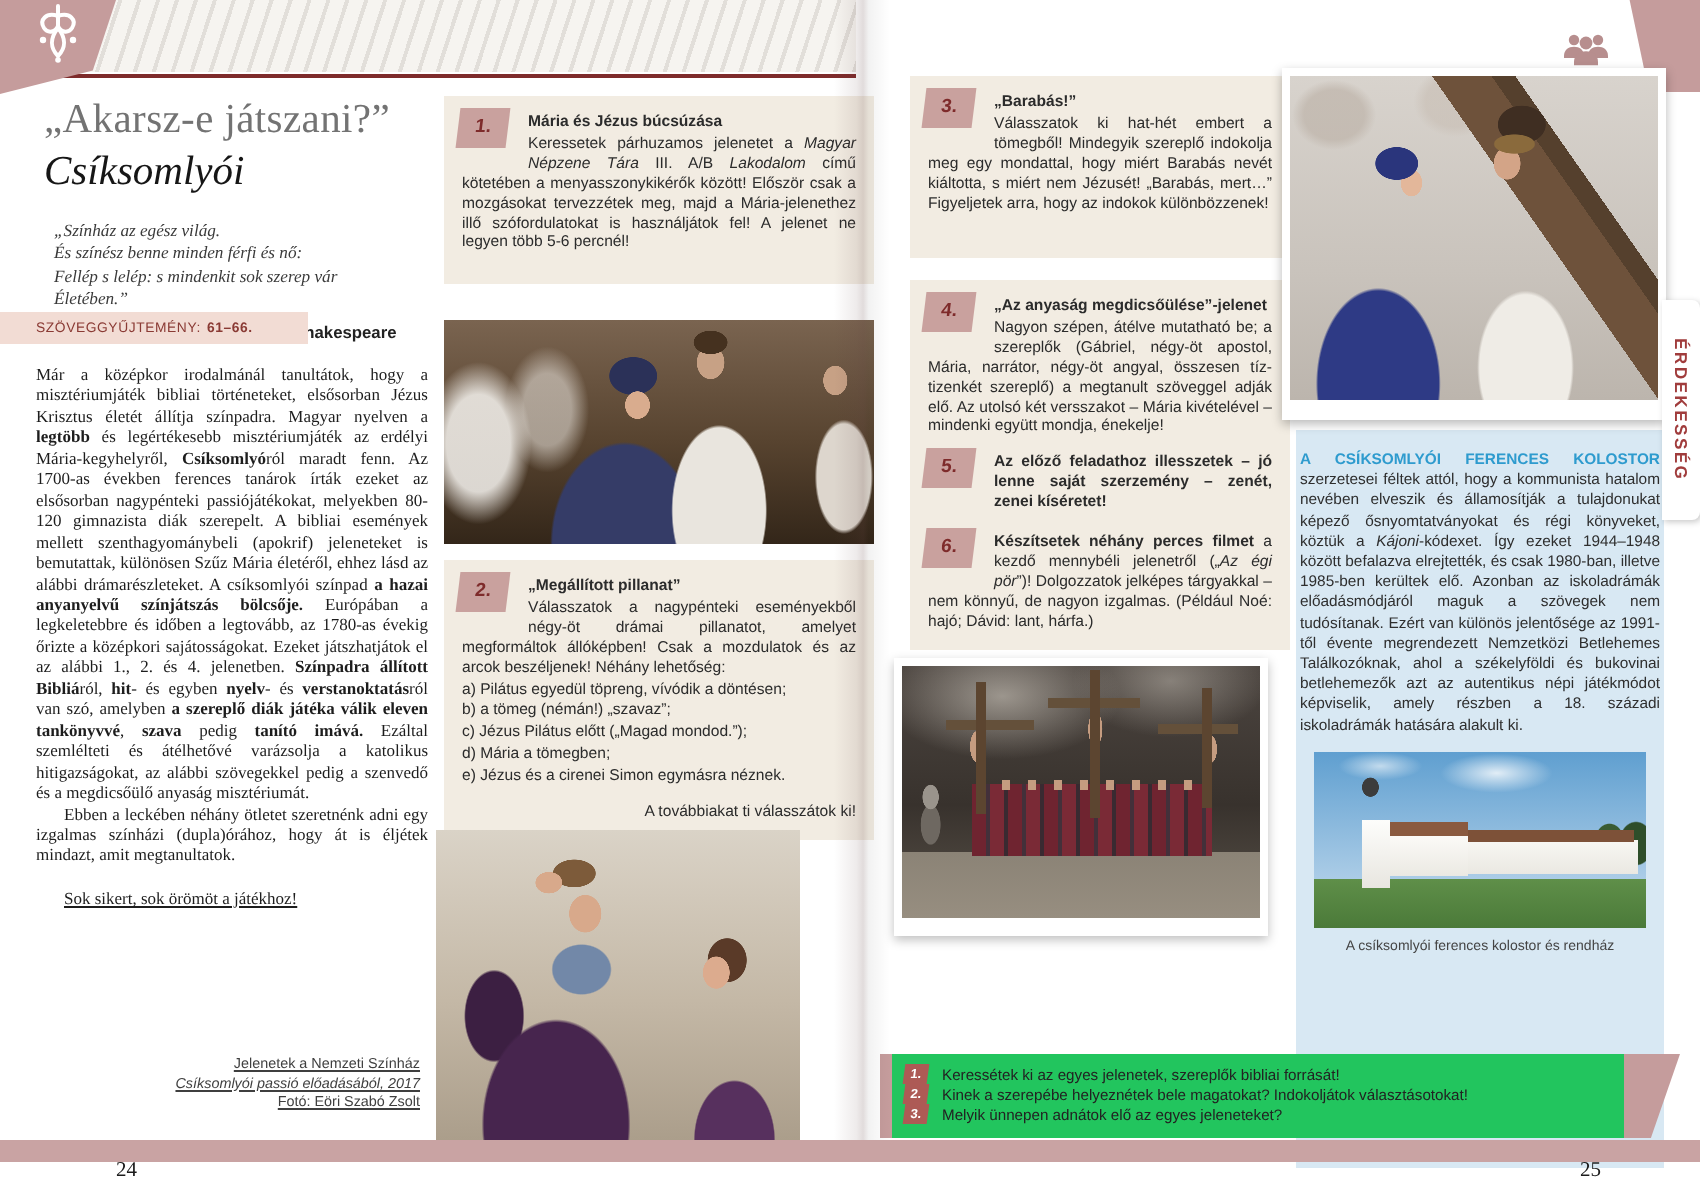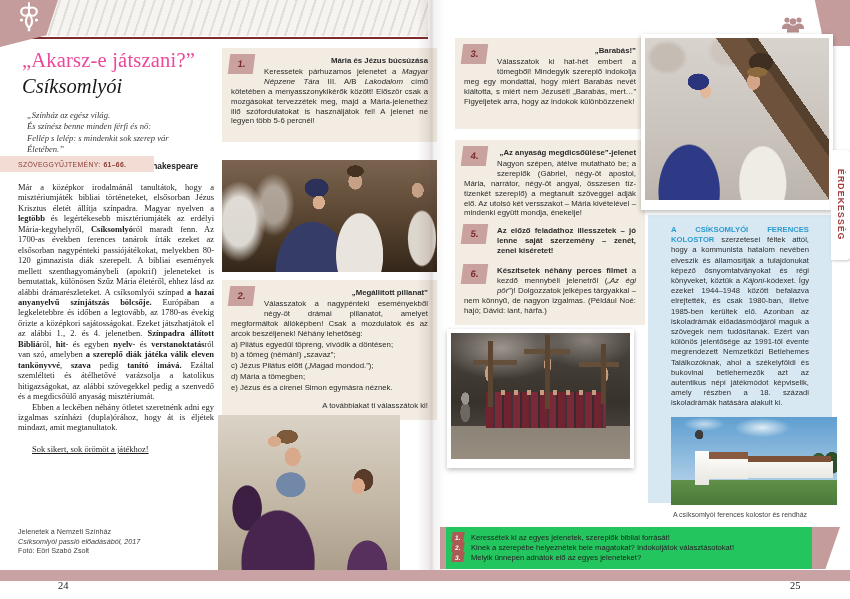--- a/index.html
+++ b/index.html
@@ -17,46 +17,46 @@
   #corner-right{position:absolute;left:806px;top:0;width:44px;height:46px;background:#c59c9c;
     clip-path:polygon(20% 0,100% 0,100% 100%,42% 100%);}
   #group-icon{position:absolute;left:781px;top:15px;}
   #bottom-band{position:absolute;left:0;top:570px;width:850px;height:11px;background:#c9a3a3;}
   #gutter-shadow{position:absolute;left:417px;top:0;width:28px;height:570px;pointer-events:none;z-index:6;
     background:linear-gradient(90deg,rgba(0,0,0,0) 0,rgba(90,60,60,.10) 40%,rgba(90,60,60,.18) 52%,rgba(0,0,0,.05) 62%,rgba(0,0,0,0) 100%);}
   .pagenum{position:absolute;top:580px;font:10.5px "Liberation Serif",serif;color:#1c1c1c;}
   #page-num-left{left:58px;} #page-num-right{left:790px;}
 
   
-  #page-title{position:absolute;left:22px;top:49px;font:20.5px "Liberation Serif",serif;color:#ec4899;letter-spacing:.2px;}
+  #page-title{position:absolute;left:22px;top:49px;font:20.5px "Liberation Serif",serif;color:#737373;letter-spacing:.2px;}
   #page-subtitle{position:absolute;left:22px;top:75px;font:italic 20.5px "Liberation Serif",serif;color:#161616;}
   #epigraph{position:absolute;left:27px;top:110px;width:200px;
     font:italic 8.6px/11.4px "Liberation Serif",serif;color:#3a3a3a;}
   #epigraph-author{margin:5px 0 0 88px;font:bold 8.4px "Liberation Sans",sans-serif;font-style:normal;color:#222;}
   #anthology-ref{position:absolute;left:0;top:156px;width:154px;height:16px;background:#f2dcd4;
     display:flex;align-items:center;padding-left:18px;box-sizing:border-box;
     font:6.9px "Liberation Sans",sans-serif;color:#8a3a34;letter-spacing:.3px;}
   #anthology-ref .rng{font-weight:bold;margin-left:3px;}
   #body-text{position:absolute;left:18px;top:182px;width:196px;
     font:8.5px/10.45px "Liberation Serif",serif;text-align:justify;color:#1d1d1d;}
   #body-text p{margin:0;}
   #body-text p.ind{text-indent:14px;}
   #body-text p.gap{margin-top:11px;text-decoration:underline;}
   .b{font-weight:bold;} .i{font-style:italic;}
-  #caption-left{position:absolute;left:18px;top:527px;width:192px;
-    font:7.2px/9.6px "Liberation Sans",sans-serif;color:#3f3f3f;}
+  #caption-left{position:absolute;left:18px;top:527px;width:192px;text-align:right;
+    font:7.2px/9.6px "Liberation Sans",sans-serif;color:#3f3f3f;text-decoration:underline;}
   #caption-left div:nth-child(2){font-style:italic;}
 
   
   .task{position:absolute;background:#f2ece2;padding:8px 9px 9px 9px;box-sizing:border-box;
     font:7.8px/9.9px "Liberation Sans",sans-serif;color:#2b2b2b;text-align:justify;}
   .task .badge{float:left;width:25px;height:20px;margin:-2px 10px 9px -2px;background:#c9a19e;
     color:#7e2b2b;font-weight:bold;font-size:9.5px;display:flex;align-items:center;justify-content:center;
     transform:skewX(-7deg);}
-  .task .ttl{font-weight:bold;margin-bottom:1px;text-align:right;}
+  .task .ttl{font-weight:bold;margin-bottom:1px;text-align:left;}
   .task .opts div{margin-top:1px;text-align:left;}
   .task .foot{margin-top:8px;text-align:right;}
   .task.allbold{font-weight:bold;}
 
   #task1{left:222px;top:48px;width:215px;min-height:94px;}
   #task2{left:222px;top:280px;width:215px;min-height:136px;}
   #task3{left:455px;top:38px;width:190px;min-height:91px;}
   #task4{left:455px;top:140px;width:190px;min-height:86px;}
   #task5{left:455px;top:218px;width:190px;min-height:34px;}
   #task6{left:455px;top:258px;width:190px;min-height:58px;}
@@ -134,22 +134,22 @@
       linear-gradient(#f8f7f3,#eae8e2) 94% 62% / 98px 17px no-repeat,
       repeating-linear-gradient(90deg,#6a6a6a 0 2px, rgba(0,0,0,0) 2px 9px) 90% 60% / 92px 4px no-repeat,
       radial-gradient(14px 18px at 97% 52%, #2e4e2a 58%, transparent 62%),
       radial-gradient(12px 14px at 89% 50%, #3a5c33 56%, transparent 60%),
       radial-gradient(40px 14px at 55% 12%, rgba(255,255,255,.8), transparent 70%),
       radial-gradient(30px 10px at 20% 8%, rgba(255,255,255,.6), transparent 70%),
       linear-gradient(180deg, rgba(0,0,0,0) 72%, #5f8f49 72%, #4b7a39 100%),
       linear-gradient(180deg,#5f9fd0 0%,#a9cbe6 70%,#c2d8ea 100%);}
 
   
-  #fact-box{position:absolute;left:648px;top:215px;width:184px;height:288px;background:#d8e8f3;
-    padding:10px 23px;box-sizing:border-box;font:7.7px/10.2px "Liberation Sans",sans-serif;
+  #fact-box{position:absolute;left:648px;top:215px;width:184px;height:369px;background:#d8e8f3;
+    padding:10px 2px;box-sizing:border-box;font:7.7px/10.2px "Liberation Sans",sans-serif;
     text-align:justify;color:#2e2e2e;}
   .lead{font-weight:bold;color:#2e9bce;}
   #monastery-caption{margin-top:5px;text-align:center;font-size:7px;color:#444;}
   #fact-tab{position:absolute;left:831px;top:150px;width:19px;height:110px;background:#fff;
     border-radius:0 4px 4px 0;box-shadow:1px 1px 3px rgba(0,0,0,.22);
     display:flex;align-items:center;justify-content:center;z-index:4;}
   #fact-tab span{writing-mode:vertical-rl;font:bold 8.6px "Liberation Sans",sans-serif;
     color:#a03c3c;letter-spacing:1.2px;}
 
   

